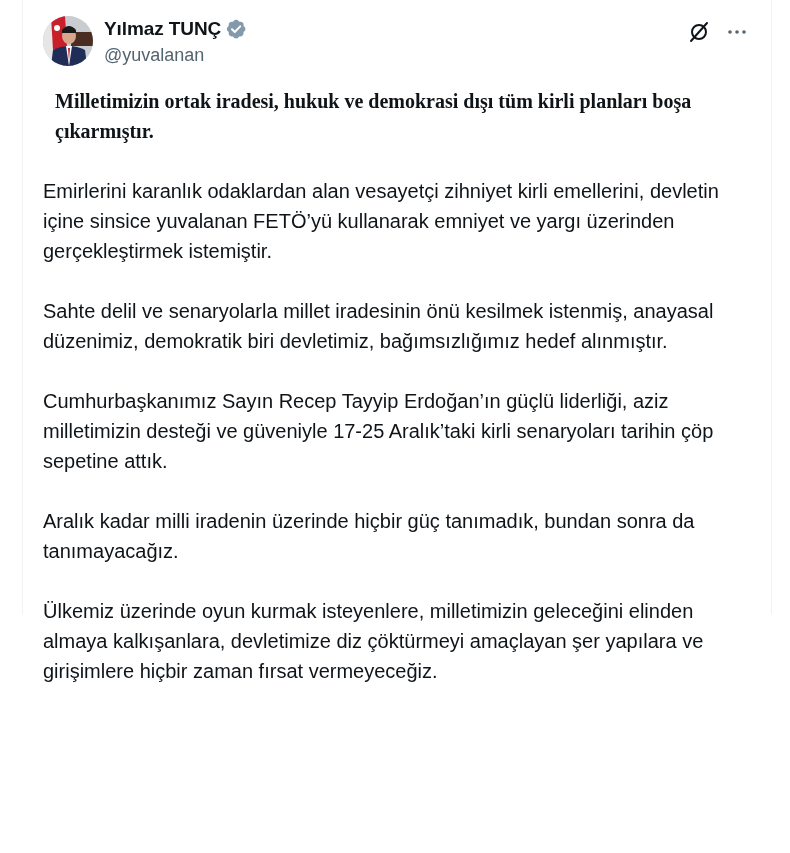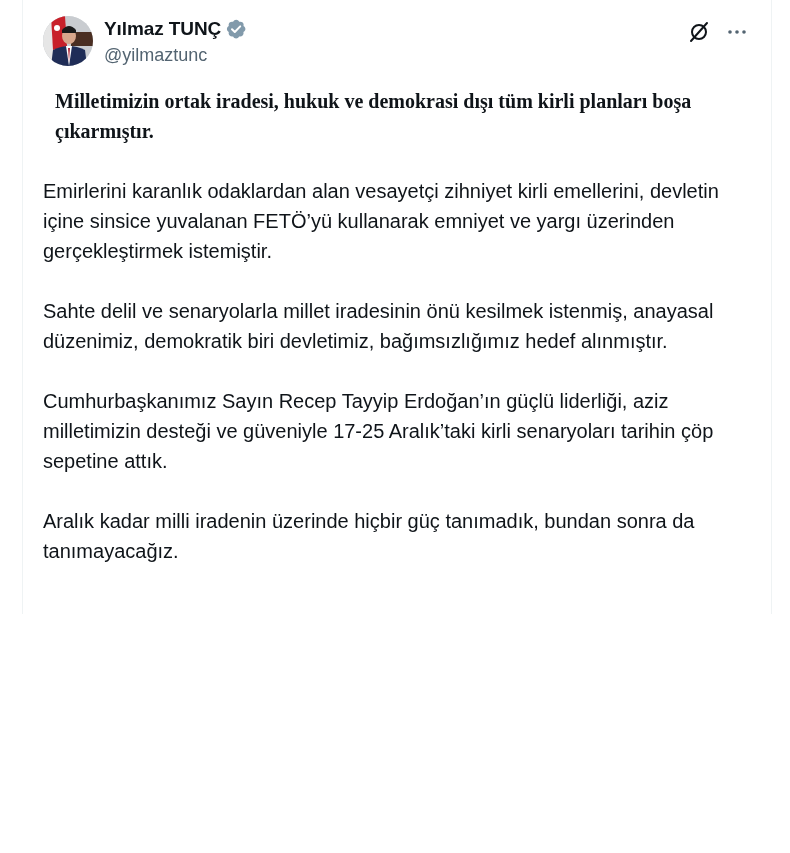--- a/index.html
+++ b/index.html
@@ -129,21 +129,21 @@
     <div class="identity">
       <div class="name-row">
         <span class="display-name">Yılmaz TUNÇ</span>
         <span class="verified-badge">
           <svg width="22" height="22" viewBox="0 0 22 22">
             <path d="M20.4 11c0-1.3-.8-2.4-1.9-2.9.4-1.2.1-2.6-.8-3.5-.9-.9-2.3-1.2-3.5-.8C13.7 2.6 12.5 1.8 11.2 1.8S8.7 2.6 8.1 3.8c-1.2-.4-2.6-.1-3.5.8-.9.9-1.2 2.3-.8 3.5C2.7 8.7 1.9 9.8 1.9 11.1s.8 2.4 1.9 3c-.4 1.2-.1 2.6.8 3.5.9.9 2.3 1.2 3.5.8.5 1.2 1.7 2 3 2s2.5-.8 3-2c1.2.4 2.6.2 3.5-.8.9-.9 1.2-2.3.8-3.5 1.2-.6 2-1.8 2-3.1z" fill="#829aab"></path>
             <path d="M7 11.2 L9.8 14 L15.2 8.4" fill="none" stroke="#ffffff" stroke-width="2" stroke-linecap="round" stroke-linejoin="round"></path>
           </svg>
         </span>
       </div>
-      <div class="handle">@yilmaztunc</div>
+      <div class="handle">@yuvalanan</div>
     </div>
 
     <div class="actions">
       <div class="grok-icon">
         <svg width="24" height="24" viewBox="0 0 24 24">
           <circle cx="12" cy="12" r="7" fill="none" stroke="#0f1419" stroke-width="2"></circle>
           <path d="M4 21 L20 3" stroke="#0f1419" stroke-width="2" stroke-linecap="round"></path>
         </svg>
       </div>
       <div class="more-icon">
@@ -155,15 +155,16 @@
       </div>
     </div>
   </div>
 
   <div class="tweet-body">
     <p class="headline">Milletimizin ortak iradesi, hukuk ve demokrasi dışı tüm kirli planları boşa çıkarmıştır.</p>
     <p class="para">Emirlerini karanlık odaklardan alan vesayetçi zihniyet kirli emellerini, devletin içine sinsice yuvalanan FETÖ’yü kullanarak emniyet ve yargı üzerinden gerçekleştirmek istemiştir.</p>
     <p class="para">Sahte delil ve senaryolarla millet iradesinin önü kesilmek istenmiş, anayasal düzenimiz, demokratik biri devletimiz, bağımsızlığımız hedef alınmıştır.</p>
     <p class="para">Cumhurbaşkanımız Sayın Recep Tayyip Erdoğan’ın güçlü liderliği, aziz milletimizin desteği ve güveniyle 17-25 Aralık’taki kirli senaryoları tarihin çöp sepetine attık.</p>
     <p class="para">Aralık kadar milli iradenin üzerinde hiçbir güç tanımadık, bundan sonra da tanımayacağız.</p>
+    <p class="para">Ülkemiz üzerinde oyun kurmak isteyenlere, milletimizin geleceğini elinden almaya kalkışanlara, devletimize diz çöktürmeyi amaçlayan şer yapılara ve girişimlere hiçbir zaman fırsat vermeyeceğiz.</p>
   </div>
 
 </div>
 
 </body></html>

